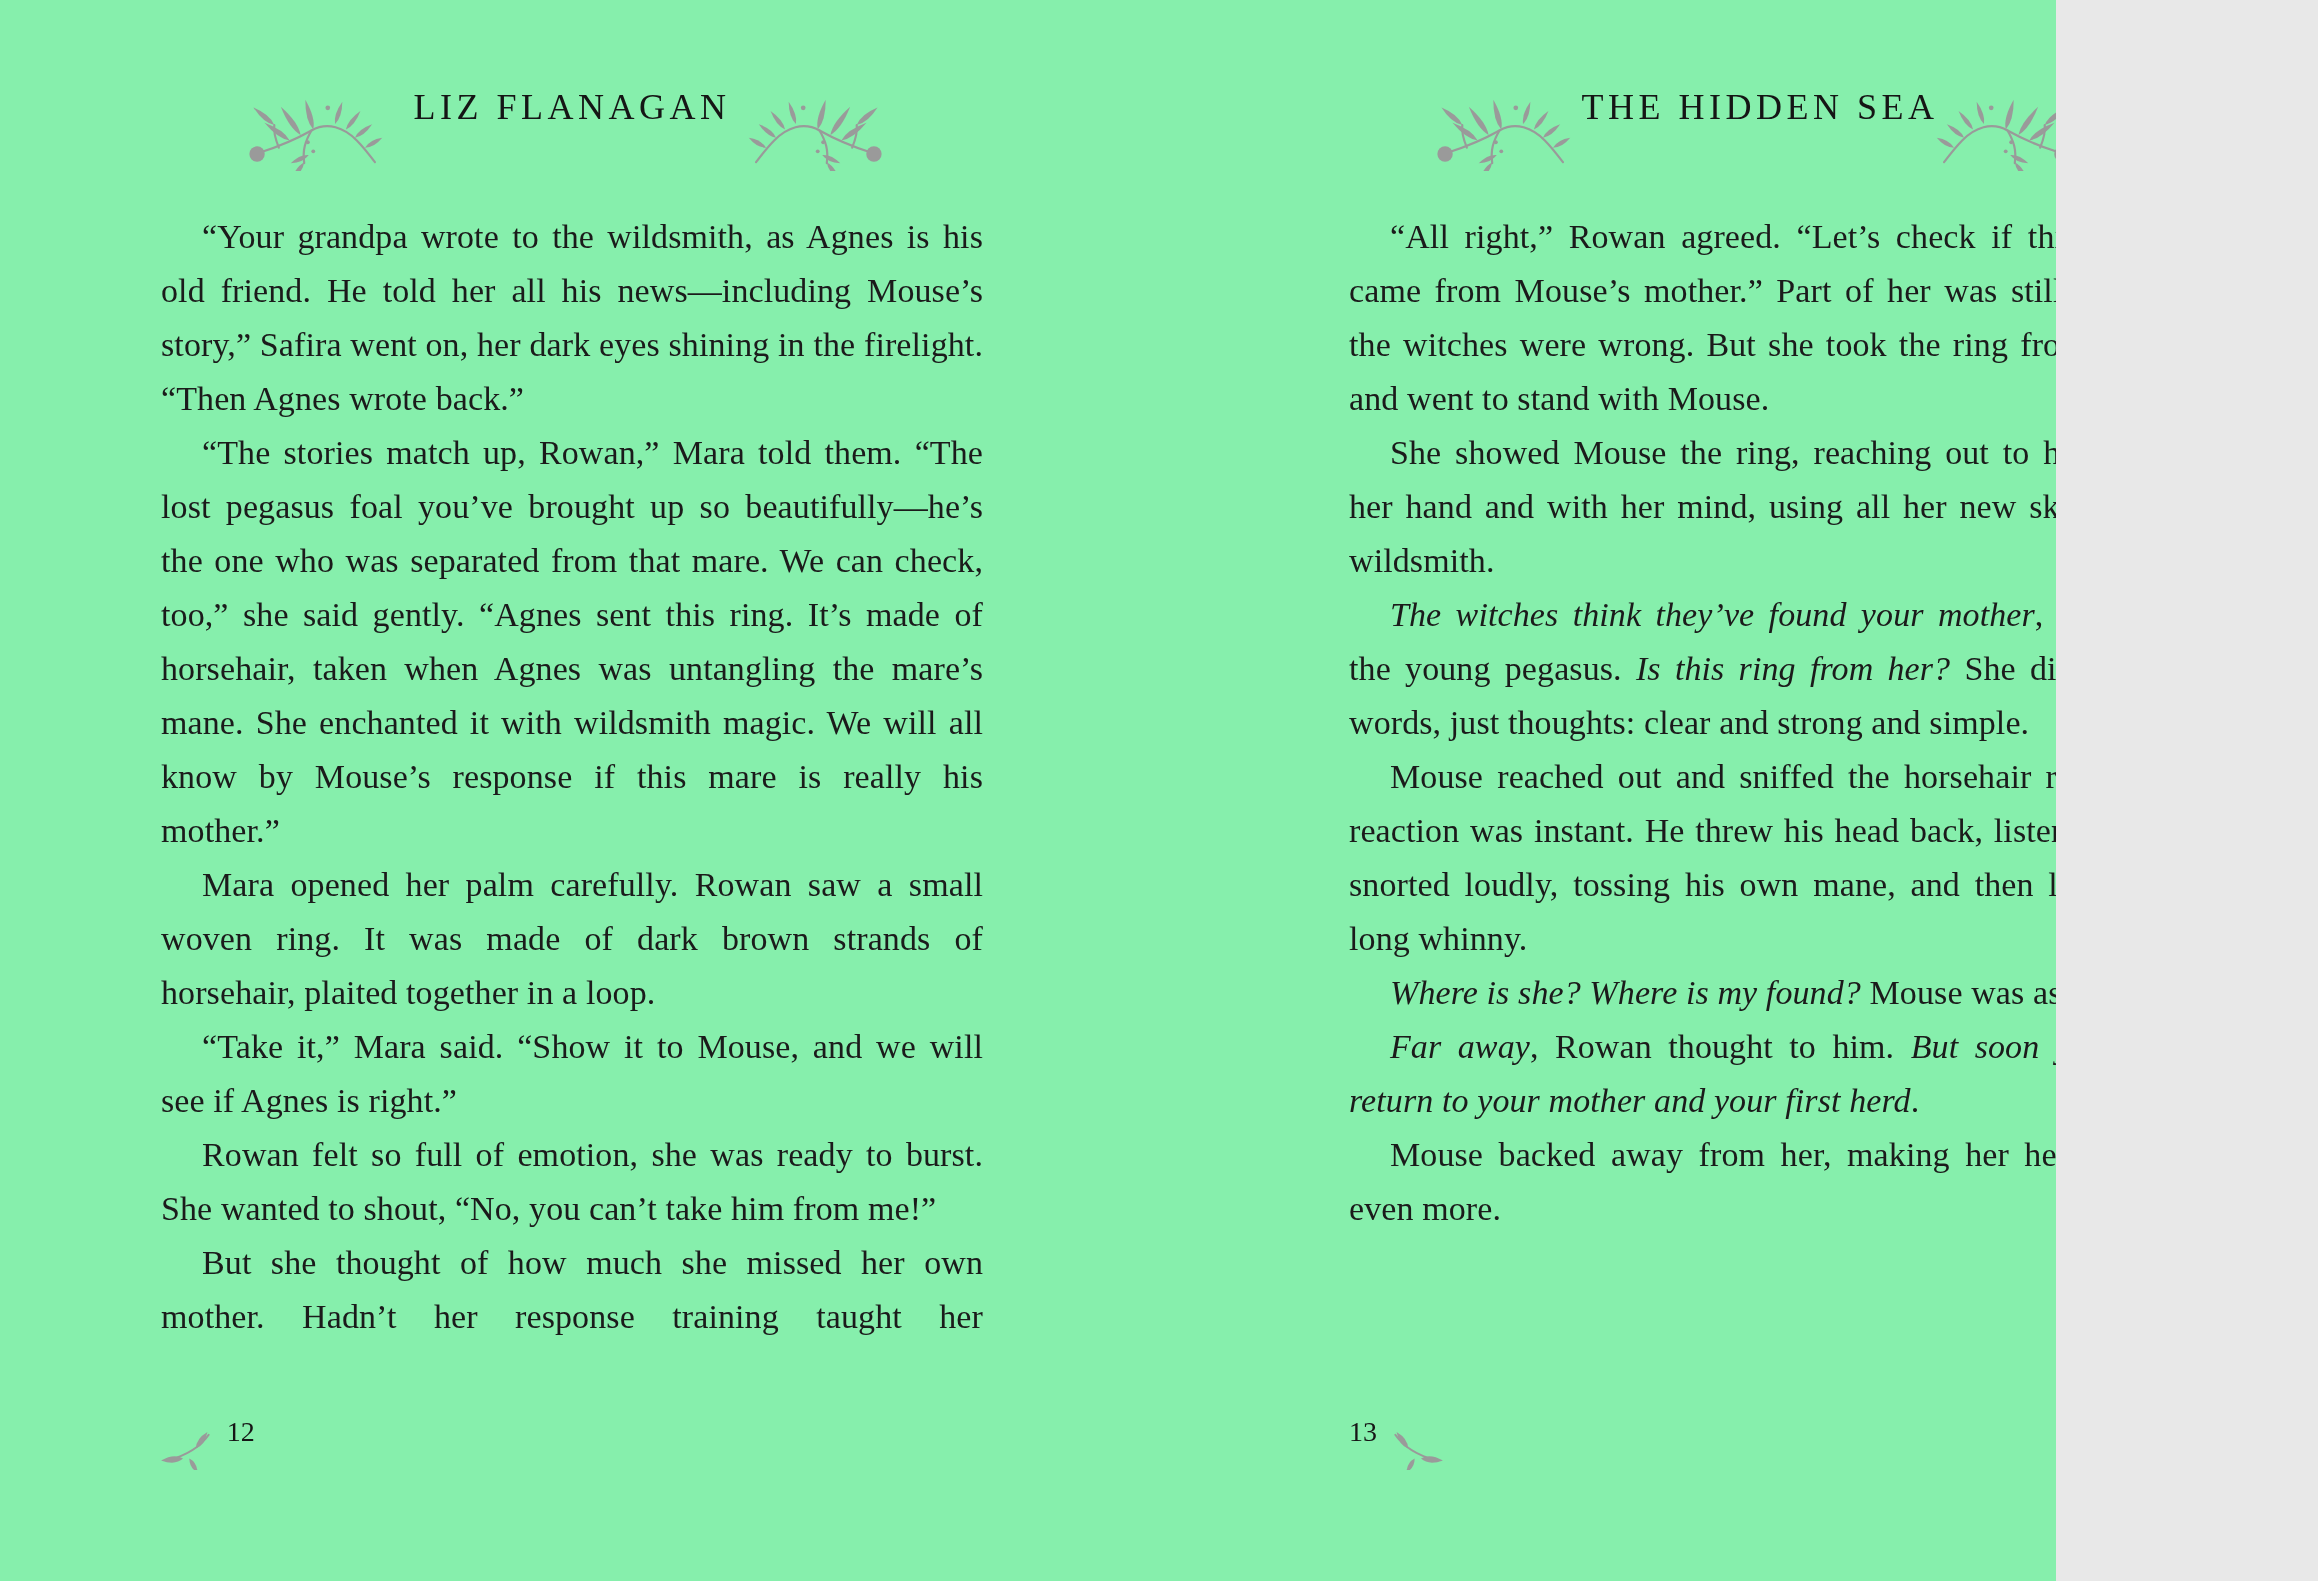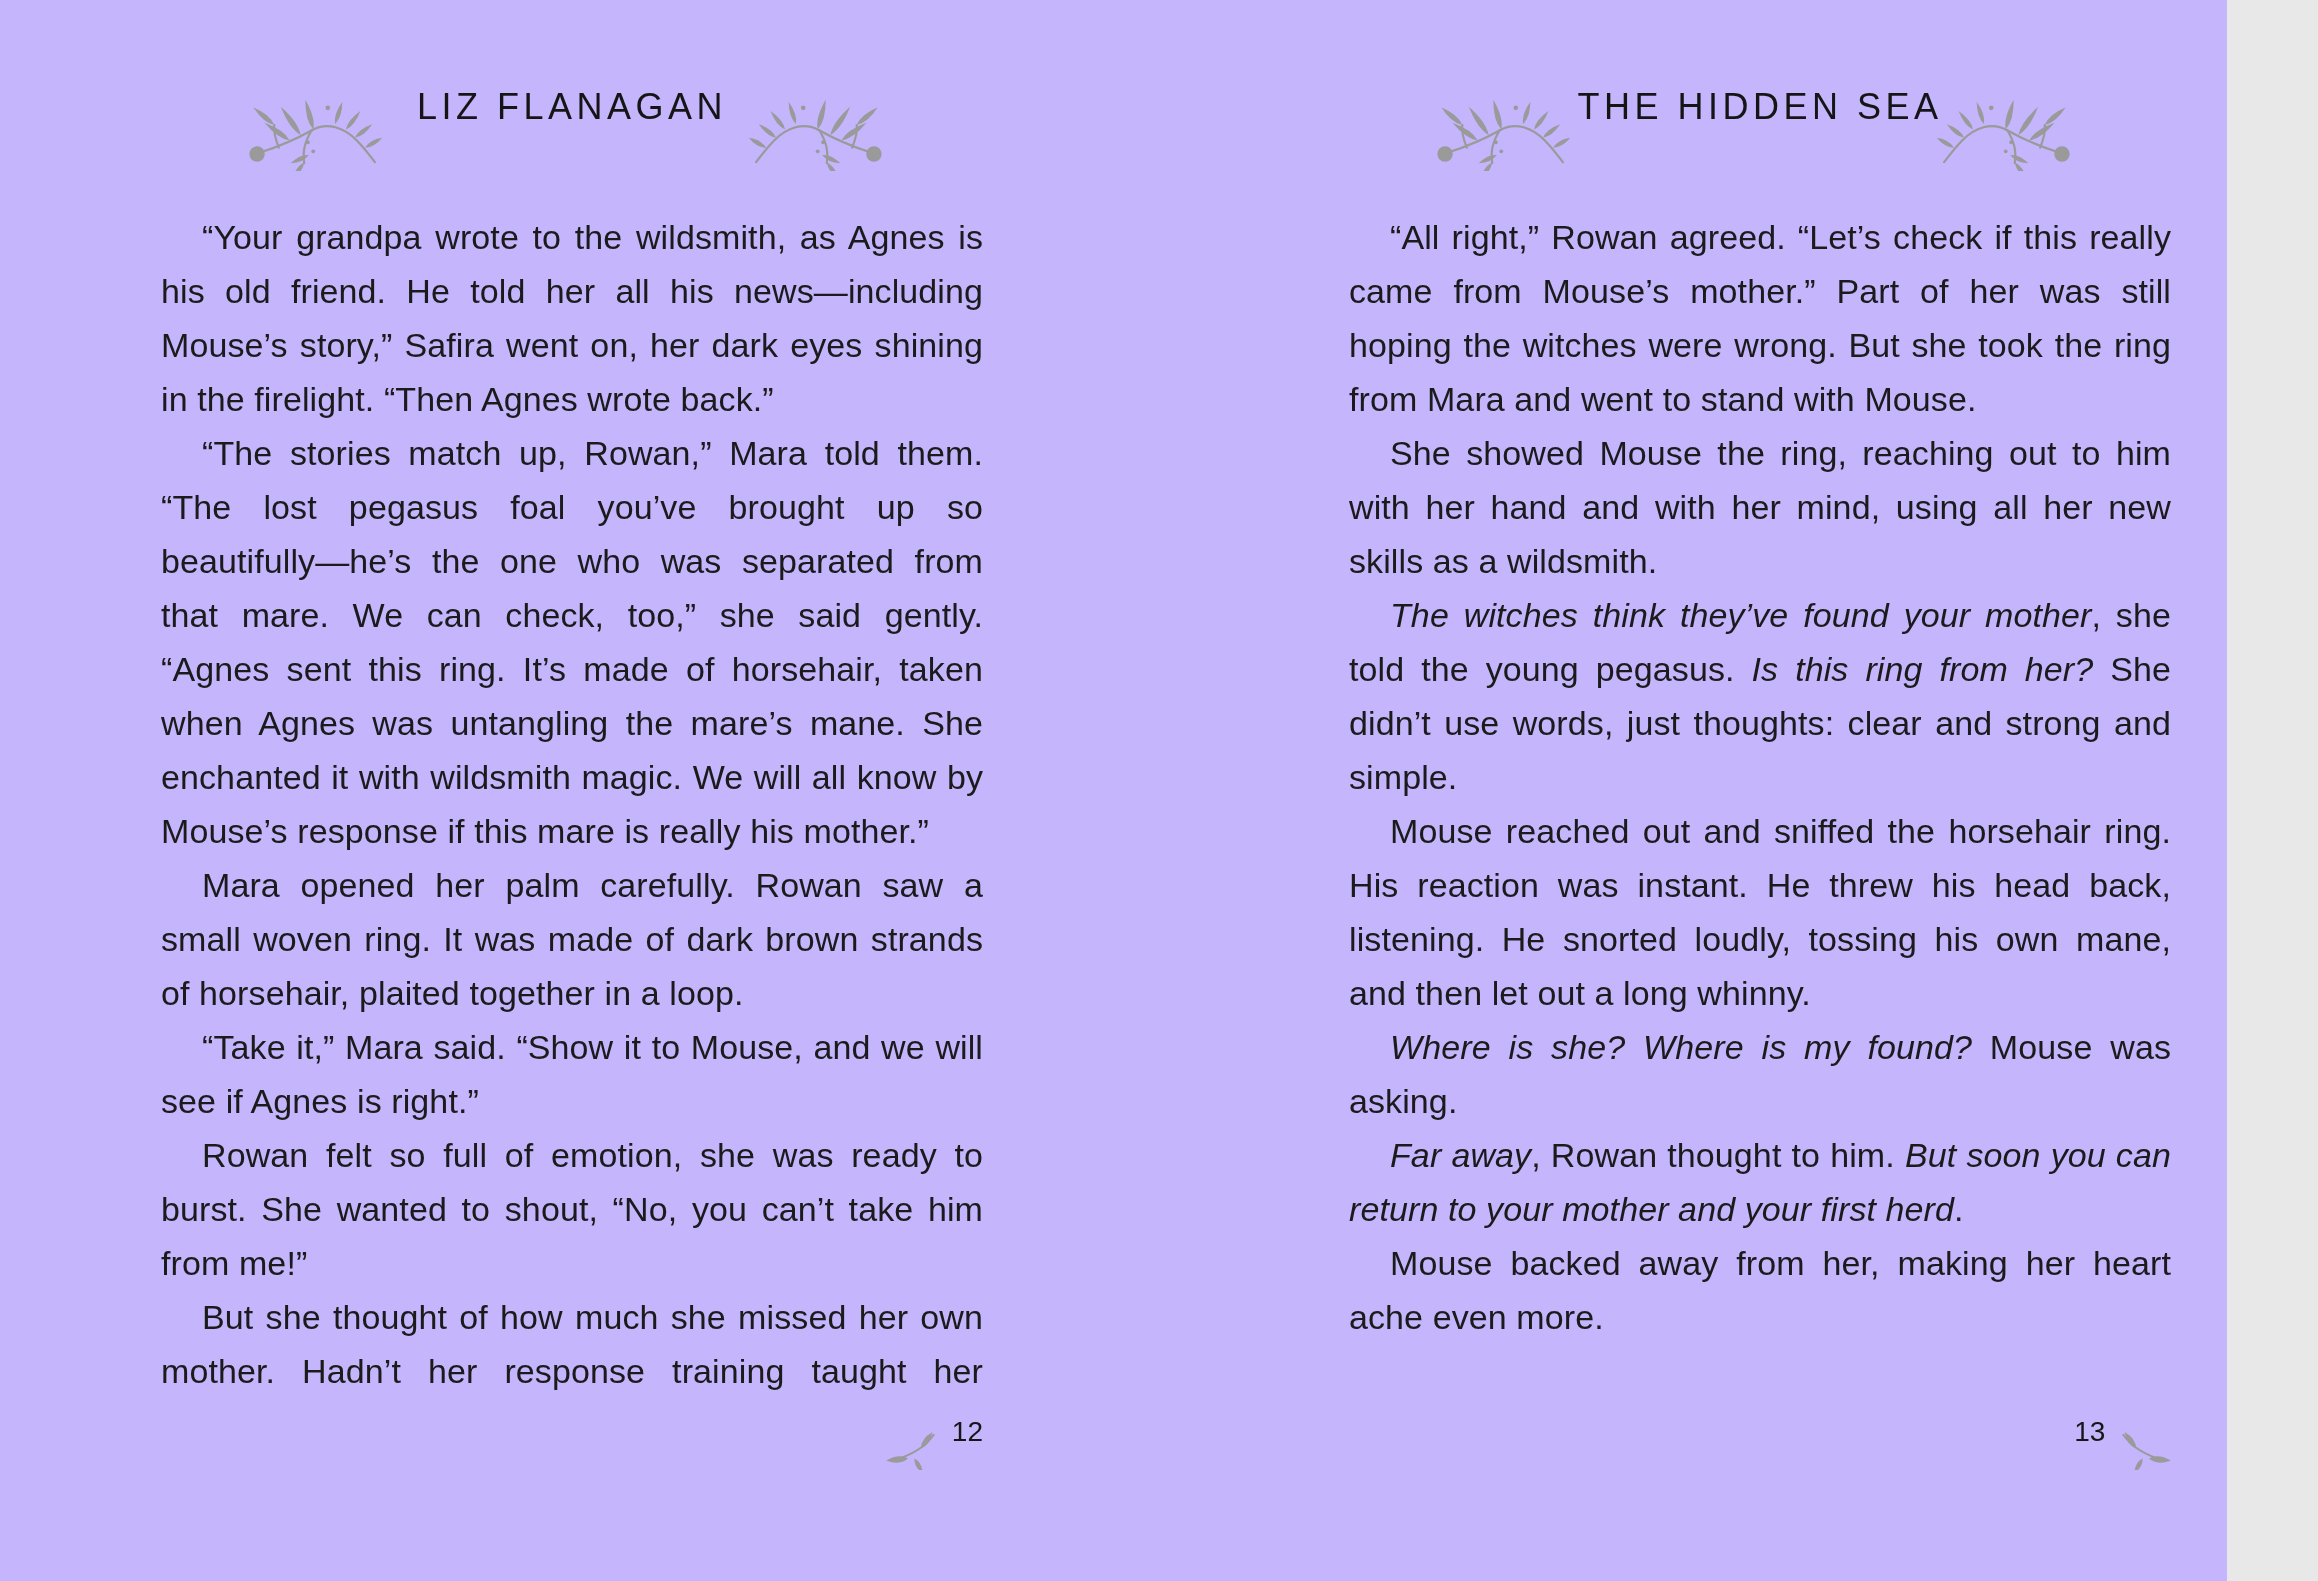--- a/index.html
+++ b/index.html
@@ -1,21 +1,21 @@
 <!DOCTYPE html>
 <html style="font-size:14.3px"><head>
 <meta charset="utf-8">
 <style>
   html, body { margin: 0; padding: 0; background: #e8e8e8; }
   .spread {
     position: relative;
-    width: 2227px;
+    width: 2056px;
     height: 1581px;
-    background: #c4b5fd;
-    font-family: Liberation Sans, sans-serif;
+    background: #86efac;
+    font-family: Liberation Serif, serif;
     color: #1b1b1b;
     overflow: hidden;
   }
   .page { position: absolute; top: 0; height: 100%; }
   #page-left  { left: 161px;  width: 822px; }
   #page-right { left: 1349px; width: 822px; }
 
   .running-head { position: absolute; top: 0; left: 0; right: 0; height: 268px; }
   .head-title {
     position: absolute;
@@ -45,21 +45,21 @@
   }
   .para { margin: 0; }
   .para.indent { text-indent: 41px; }
   .para.jl { text-align-last: justify; }
   .para em { font-style: italic; }
 
   .page-footer {
     position: absolute;
     top: 1416px; left: 0; right: 0;
     display: flex;
-    justify-content: flex-end;
+    justify-content: flex-start;
     align-items: flex-start;
     gap: 10.7px;
   }
   .page-number {
     font-size: 28px;
     line-height: 32px;
     color: #161616;
   }
   .sprig { width: 55px; height: 43px; margin-top: 10.7px; }
   .sprig svg { width: 100%; height: 100%; display: block; }

